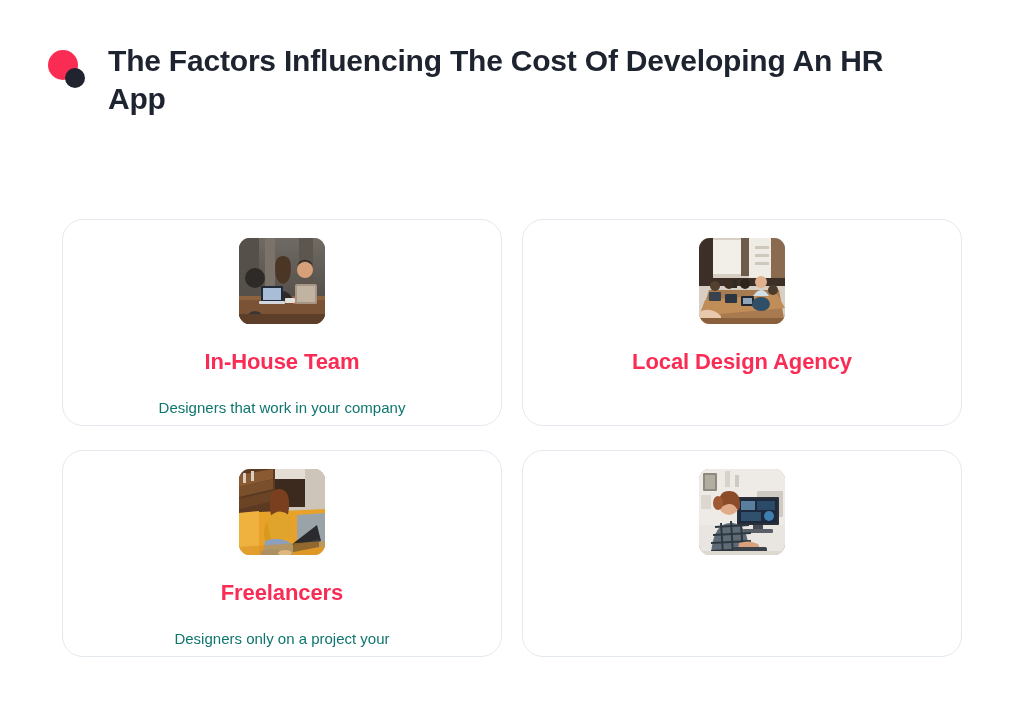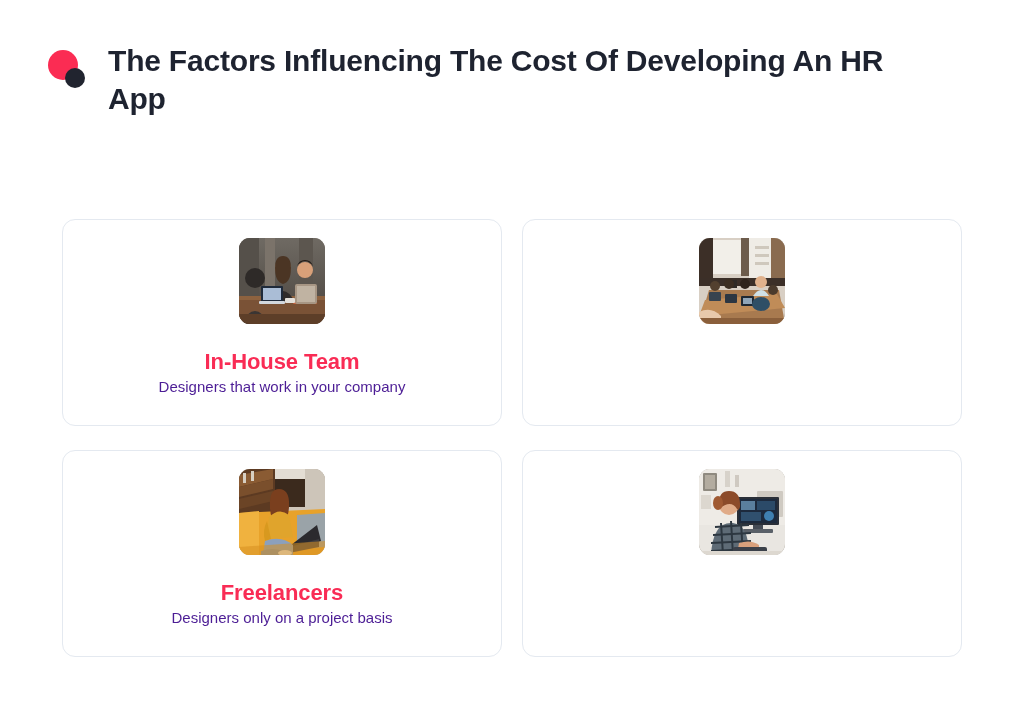--- a/index.html
+++ b/index.html
@@ -89,21 +89,21 @@
     display: grid;
     grid-template-columns: 440px 440px;
     grid-template-rows: 207px 207px;
     column-gap: 20px;
     row-gap: 24px;
   }
 
   .card {
     background: #ffffff;
     border: 1px solid #E4E9F0;
-    border-radius: 13px;
+    border-radius: 21px;
     display: flex;
     flex-direction: column;
     align-items: center;
     padding-top: 18px;
     overflow: hidden;
   }
 
   .card-thumb {
     width: 86px;
     height: 86px;
@@ -119,24 +119,24 @@
     margin-top: 24px;
     font-size: 22px;
     line-height: 28px;
     font-weight: bold;
     color: #F92C55;
     text-align: center;
     letter-spacing: -0.1px;
   }
 
   .card-desc {
-    margin-top: 0;
+    margin-top: 21px;
     font-size: 15px;
     line-height: 21px;
-    color: #4c1d95;
+    color: #0f766e;
     text-align: center;
     padding: 0 14px;
   }
 </style>
 </head>
 <body>
 
 <div class="page">
 
   <div class="header">
@@ -212,20 +212,21 @@
           <circle cx="74" cy="52" r="5" fill="#4a3a2c"></circle>
           <rect x="10" y="54" width="12" height="9" rx="1" fill="#38434f"></rect>
           <rect x="26" y="56" width="12" height="9" rx="1" fill="#2c3642"></rect>
           <rect x="42" y="58" width="13" height="10" rx="1" fill="#1f2833"></rect>
           <rect x="44" y="60" width="9" height="6" fill="#90a5b8"></rect>
           <ellipse cx="62" cy="66" rx="9" ry="7" fill="#2f4f66"></ellipse>
           <path d="M0 74 q12 -6 22 4 l0 8 l-22 0 z" fill="#e8c9ab"></path>
           <rect x="0" y="80" width="86" height="6" fill="#8a5f3b"></rect>
         </svg>
       </div>
+      <div class="card-title">Local Design Agency</div>
     </div>
 
     <div class="card">
       <div class="card-thumb">
         <svg viewBox="0 0 86 86" xmlns="http://www.w3.org/2000/svg">
           <rect width="86" height="86" fill="#cfc6ba"></rect>
           <rect x="0" y="0" width="36" height="44" fill="#5c3a22"></rect>
           <path d="M0 6 L34 0 L34 10 L0 18 Z" fill="#8a5b33"></path>
           <path d="M0 18 L34 10 L34 20 L0 28 Z" fill="#7a4f2c"></path>
           <path d="M0 30 L34 22 L34 32 L0 40 Z" fill="#6b4426"></path>
@@ -243,21 +244,21 @@
           <path d="M28 52 q-5 10 -2 20 l6 -2 z" fill="#d8991f"></path>
           <path d="M52 76 L78 56 L82 72 L56 82 Z" fill="#2b2a2e"></path>
           <path d="M50 78 L80 70 L80 78 L50 84 Z" fill="#3c3b40"></path>
           <path d="M26 72 q16 -6 28 4 l0 10 l-30 0 z" fill="#8ba0bd"></path>
           <path d="M22 82 q12 -4 22 0 l0 4 l-22 0 z" fill="#7b90ad"></path>
           <ellipse cx="46" cy="84" rx="7" ry="3" fill="#e4e6e8"></ellipse>
           <path d="M0 78 L86 72 L86 86 L0 86 Z" fill="#d78f20" opacity="0.55"></path>
         </svg>
       </div>
       <div class="card-title">Freelancers</div>
-      <div class="card-desc">Designers only on a project basis</div>
+      <div class="card-desc">Designers only on a project your</div>
     </div>
 
     <div class="card">
       <div class="card-thumb">
         <svg viewBox="0 0 86 86" xmlns="http://www.w3.org/2000/svg">
           <rect width="86" height="86" fill="#e9e6e1"></rect>
           <rect x="0" y="0" width="86" height="56" fill="#eeebe6"></rect>
           <rect x="4" y="4" width="14" height="18" rx="1" fill="#8f8a80"></rect>
           <rect x="6" y="6" width="10" height="14" fill="#b3aca0"></rect>
           <rect x="26" y="2" width="5" height="16" fill="#d7d2ca"></rect>

